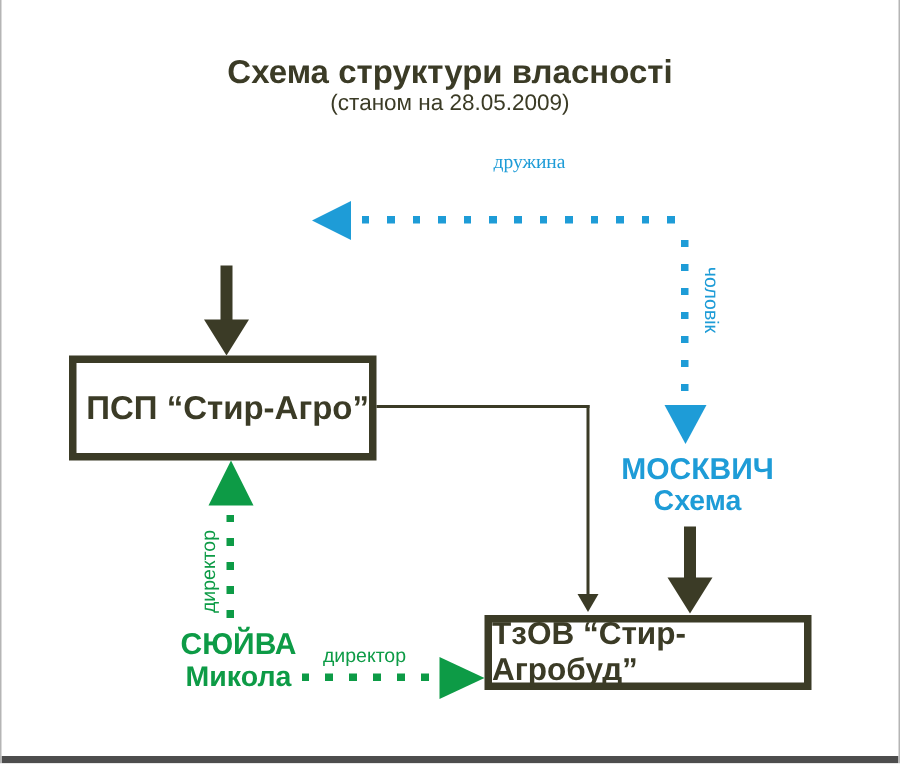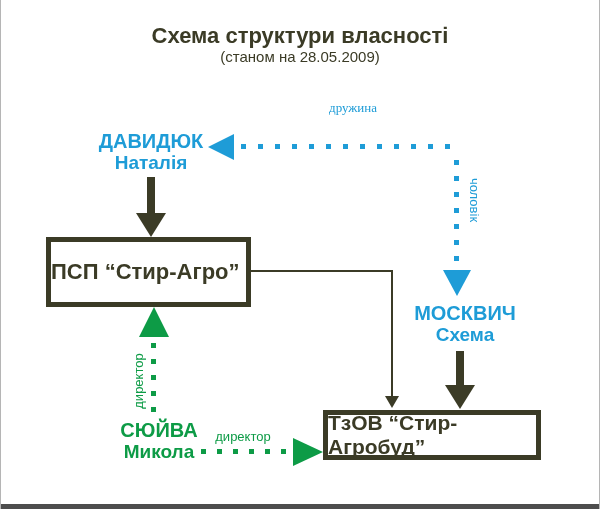--- a/index.html
+++ b/index.html
@@ -10,35 +10,35 @@
     border-left:1px solid #b5b5b5;
     border-right:1px solid #b5b5b5;
     box-sizing:border-box;
     overflow:hidden;
     font-family:"Liberation Sans", sans-serif;
   }
   .abs{position:absolute;}
   .ctr{text-align:center;}
 
   
-  .t1,.t2{color:var(--dark-olive);font-weight:bold;font-size:22px;line-height:24px;letter-spacing:0;}
+  .t1,.t2{color:var(--dark-olive);font-weight:bold;font-size:22px;line-height:24px;letter-spacing:0;margin-top:12px;}
   .t3{color:var(--dark-olive);font-weight:normal;font-size:15px;line-height:18px;}
   .title-block{left:0;top:24px;width:100%;}
 
   
   .surname{font-weight:bold;font-size:20px;line-height:22px;}
   .firstname{font-weight:bold;font-size:19px;line-height:21px;}
   .blue-t{color:var(--blue);}
   .green-t{color:var(--green);}
 
   
   .company-box{
     border:5px solid var(--dark-olive);
     background:#fff;
-    display:flex;align-items:center;justify-content:flex-start;
+    display:flex;align-items:center;justify-content:flex-end;
     color:var(--dark-olive);font-weight:bold;
     box-sizing:border-box;
   }
   .psp-box{left:45px;top:237px;width:205px;height:70px;font-size:22px;}
   .tzov-box{left:322px;top:410px;width:218px;height:50px;font-size:21px;}
 
   
   .rel-label{font-size:13px;line-height:14px;}
 
   
@@ -68,24 +68,20 @@
 </head>
 <body>
 
 <div class="stage">
 
   <div class="abs ctr title-block">
     <div class="t1">Схема структури власності</div>
     <div class="t3">(станом на 28.05.2009)</div>
   </div>
 
-  <div class="abs ctr blue-t" style="left:66px;top:130px;width:168px;">
-    <div class="surname">ДАВИДЮК</div>
-    <div class="firstname">Наталія</div>
-  </div>
 
   <div class="abs tri tri-left-blue" style="left:207px;top:134px;"></div>
   <div class="abs dots-h-blue" style="left:240px;top:144px;width:218px;"></div>
   <div class="abs ctr rel-label blue-t" style="left:302px;top:101px;width:100px;font-family:Liberation Serif, serif;">дружина</div>
 
   <div class="abs dots-v-blue" style="left:453px;top:160px;height:106px;"></div>
   <div class="abs ctr rel-label blue-t rot-cw" style="left:428px;top:193px;width:90px;height:14px;">чоловік</div>
   <div class="abs tri tri-down-blue" style="left:442px;top:270px;"></div>
 
   <div class="abs ctr blue-t" style="left:380px;top:302px;width:168px;">

